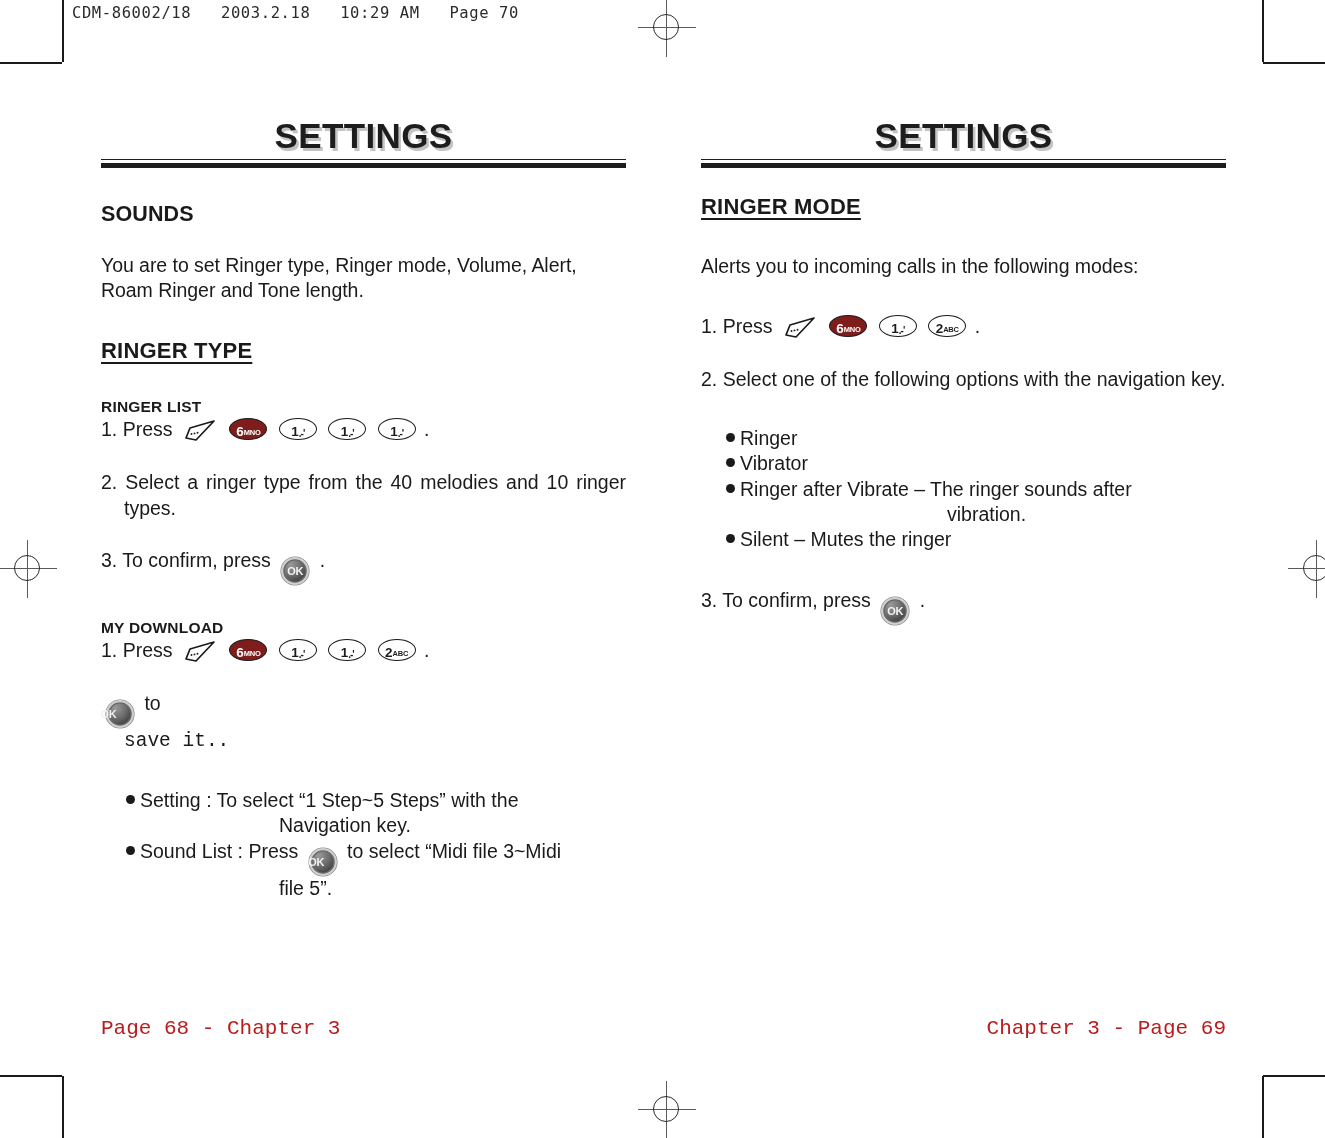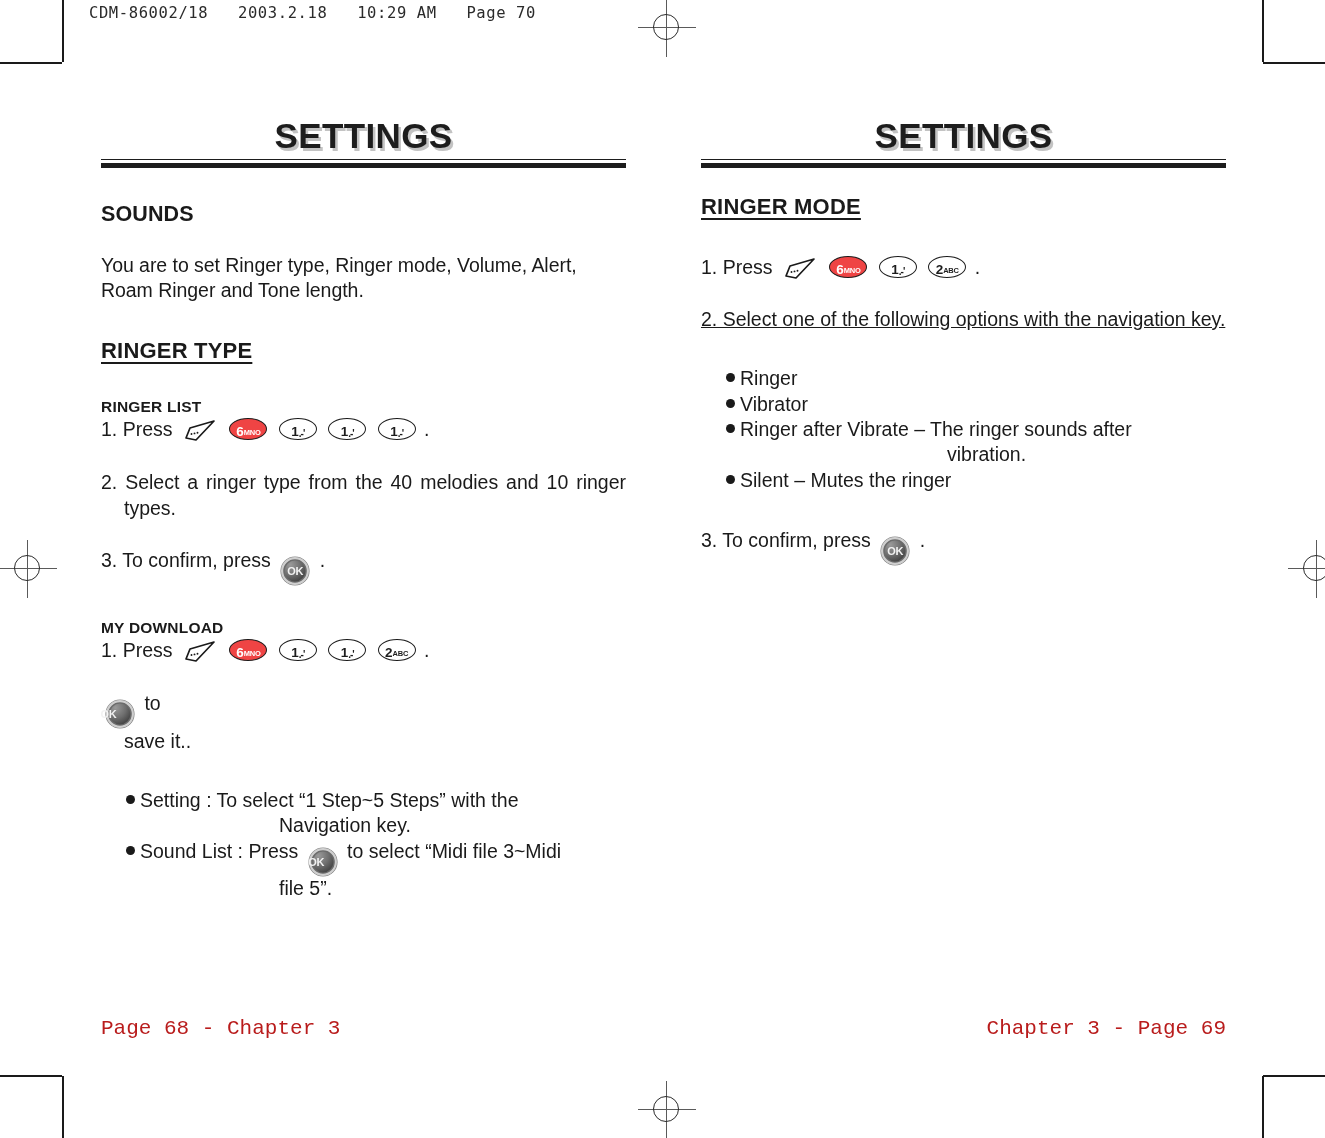--- a/index.html
+++ b/index.html
@@ -35,21 +35,21 @@
     width: 1.3px; height: 58px; background: #5a5a5a;
   }
   .reg-mark .hb {
     position: absolute; top: 28px; left: 0;
     width: 58px; height: 1.3px; background: #5a5a5a;
   }
 
   
   .slug {
     position: absolute;
-    left: 89px; top: 4px;
+    left: 72px; top: 4px;
     font-family: "DejaVu Sans Mono", "Liberation Mono", monospace;
     font-size: 15.5px;
     letter-spacing: 0.6px;
     color: #2b2b2b;
     white-space: pre;
   }
 
   
   .col {
     position: absolute;
@@ -97,21 +97,21 @@
   .h-small {
     font-size: 15.5px;
     font-weight: bold;
     letter-spacing: 0.2px;
   }
   .para {
     font-size: 19.5px;
     line-height: 1.33;
     letter-spacing: -0.05px;
   }
-  .para-narrow { font-size: 18.4px; text-decoration: underline; }
+  .para-narrow { font-size: 18.4px; }
   .step {
     font-size: 19.5px;
     line-height: 1.35;
   }
   .step-indent { padding-left: 23px; text-indent: -23px; }
   .step-just { text-align: justify; }
   .bullets {
     margin: 0;
     padding: 0;
     list-style: none;
@@ -120,21 +120,21 @@
   }
   .bullets li { display: block; padding-left: 38px; text-indent: -13px; }
   .bullets li .dot {
     display: inline-block;
     width: 9px; height: 9px;
     border-radius: 50%;
     background: #1a1a1a;
     vertical-align: 3px;
     margin-right: 5px;
   }
-  .cont-indent { display: block; padding-left: 100px; text-indent: 0; }
+  .cont-indent { display: block; padding-left: 100px; text-indent: 0; font-family: Liberation Mono, monospace; }
   .cont-indent2 { display: block; padding-left: 140px; text-indent: 0; }
   .mt-md { margin-top: 26px; }
   .mt-lg { margin-top: 34px; }
 
   
   .keyrow { white-space: nowrap; }
   .ico { display: inline-block; vertical-align: -4px; }
 
   
   .ico-menu { width: 34px; height: 22px; margin: 0 3px 0 6px; vertical-align: -5px; }
@@ -147,21 +147,21 @@
     border-radius: 50%;
     box-sizing: border-box;
     vertical-align: -4px;
     margin: 0 3px;
     font-family: "Liberation Sans", sans-serif;
     text-align: center;
     line-height: 20px;
     overflow: hidden;
   }
   .key-dark {
-    background: #ef4444;
+    background: #7f1d1d;
     border: 1.5px solid #1c1c1c;
     color: #ffffff;
   }
   .key-light {
     background: #ffffff;
     border: 1.6px solid #1c1c1c;
     color: #1c1c1c;
   }
   .key .num { font-size: 13.5px; font-weight: bold; }
   .key .let { font-size: 7.5px; font-weight: bold; letter-spacing: -0.2px; vertical-align: 1px; }
@@ -311,20 +311,21 @@
 </div>
 
 <div class="col col-right">
 
   <div class="page-title">SETTINGS</div>
   <div class="title-rule-thin"></div>
   <div class="title-rule-thick"></div>
 
   <div class="h-sub" style="margin-top:26px;display:inline-block;">RINGER MODE</div>
 
+  <div class="para mt-lg">Alerts you to incoming calls in the following modes:</div>
 
   <div class="step keyrow mt-lg">
     <span>1. Press</span>
     <svg class="ico ico-menu" viewBox="0 0 34 22">
       <path d="M2 19 L6 9 L30 2 L12 21 Z" fill="none" stroke="#1a1a1a" stroke-width="1.7" stroke-linejoin="round"></path>
       <circle cx="7.5" cy="15" r="0.95" fill="#1a1a1a"></circle>
       <circle cx="10.5" cy="14.4" r="0.95" fill="#1a1a1a"></circle>
       <circle cx="13.5" cy="13.8" r="0.95" fill="#1a1a1a"></circle>
     </svg>
     <span class="key key-dark"><span class="num">6</span><span class="let">MNO</span></span>

